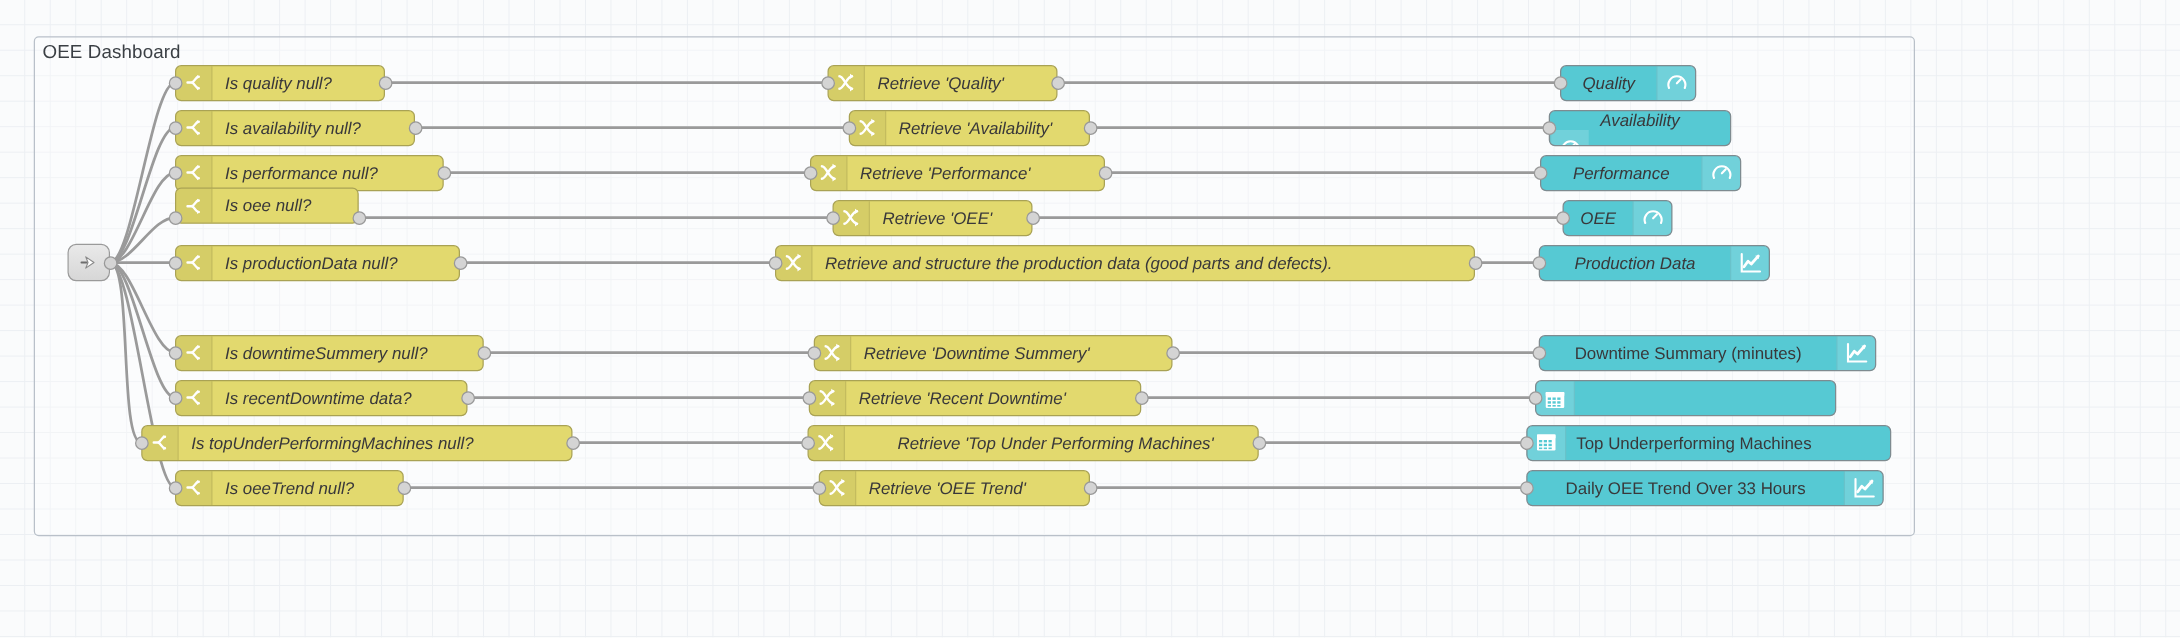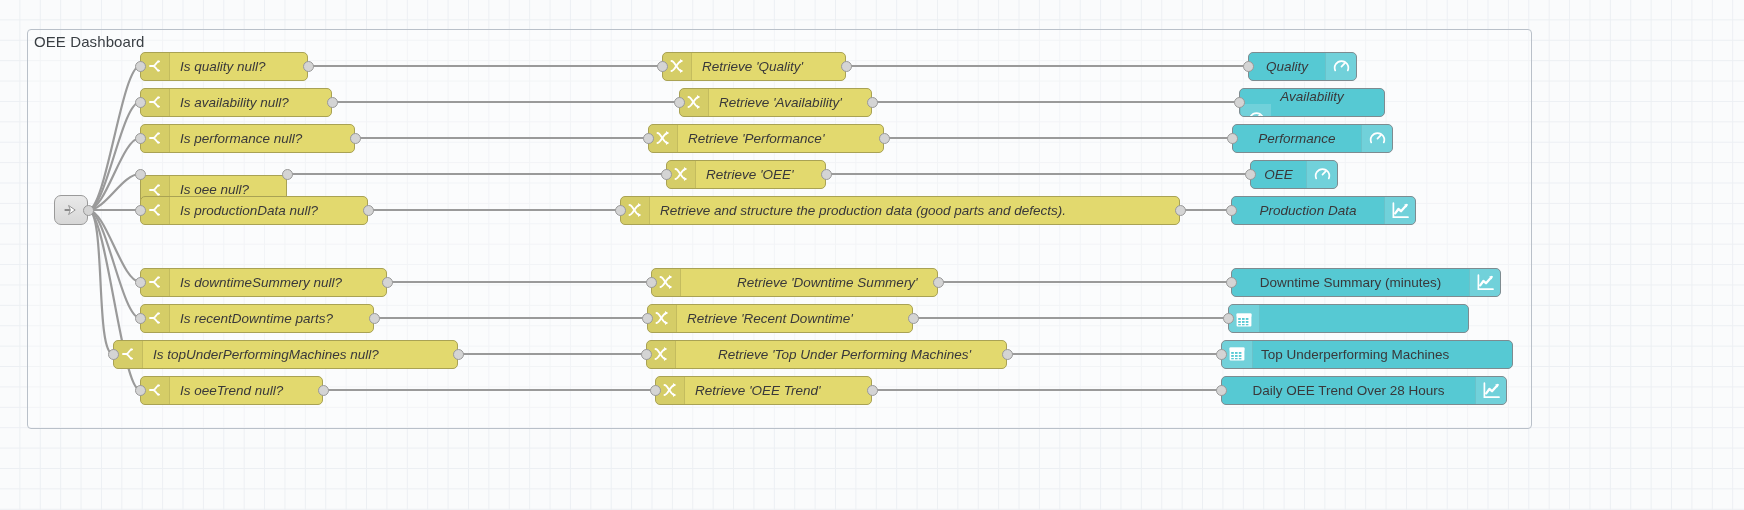--- a/index.html
+++ b/index.html
@@ -236,21 +236,21 @@
       <div class="node teal" style="left: 1232px; top: 123.5px; width: 161px;">
         <span class="label italic ">Performance</span>
         <span class="iconbox right">
           <svg class="ico" width="17" height="17" viewBox="0 0 17 17">
       <path d="M2.2 12.4 A6.8 6.8 0 1 1 14.8 12.4" stroke="#ffffff" stroke-width="1.7" fill="none" stroke-linecap="round"></path>
       <path d="M8.5 8.6 L11.6 5.4" stroke="#ffffff" stroke-width="1.7" fill="none" stroke-linecap="round"></path>
     </svg>
         </span>
       </div>
       <div class="port" style="left: 1226.5px; top: 132.5px;"></div>
-      <div class="node yellow" style="left: 140px; top: 175px; width: 147px;">
+      <div class="node yellow" style="left: 140px; top: 150px; width: 147px;">
         <span class="iconbox">
           <svg class="ico" width="16" height="16" viewBox="0 0 16 16">
       <path d="M3 8 H6 M6 8 C9 8 9 3.4 12 3.4 M6 8 C9 8 9 12.6 12 12.6" stroke="#ffffff" stroke-width="1.9" fill="none" stroke-linecap="round"></path>
       <path d="M10.6 1.9 L12.9 3.4 L10.6 4.9 Z" fill="#ffffff"></path>
       <path d="M10.6 11.1 L12.9 12.6 L10.6 14.1 Z" fill="#ffffff"></path>
     </svg>
         </span>
         <span class="label">Is oee null?</span>
       </div>
       <div class="port" style="left: 134.5px; top: 168.5px;"></div>
@@ -319,21 +319,21 @@
           <svg class="ico" width="16" height="16" viewBox="0 0 16 16">
       <path d="M3 8 H6 M6 8 C9 8 9 3.4 12 3.4 M6 8 C9 8 9 12.6 12 12.6" stroke="#ffffff" stroke-width="1.9" fill="none" stroke-linecap="round"></path>
       <path d="M10.6 1.9 L12.9 3.4 L10.6 4.9 Z" fill="#ffffff"></path>
       <path d="M10.6 11.1 L12.9 12.6 L10.6 14.1 Z" fill="#ffffff"></path>
     </svg>
         </span>
         <span class="label">Is downtimeSummery null?</span>
       </div>
       <div class="port" style="left: 134.5px; top: 276.5px;"></div>
       <div class="port" style="left: 381.5px; top: 276.5px;"></div>
-      <div class="node yellow" style="left: 651px; top: 267.5px; width: 287px; gap: 46px;">
+      <div class="node yellow" style="left: 651px; top: 267.5px; width: 287px;">
         <span class="iconbox">
           <svg class="ico" width="16" height="16" viewBox="0 0 16 16">
       <path d="M2.5 3 C6 3 8.5 13 12.6 13" stroke="#ffffff" stroke-width="1.9" fill="none" stroke-linecap="round"></path>
       <path d="M2.5 13 C6 13 8.5 3 12.6 3" stroke="#ffffff" stroke-width="1.9" fill="none" stroke-linecap="round"></path>
       <path d="M11.0 0.9 L13.8 3 L11.0 5.1 Z" fill="#ffffff"></path>
       <path d="M11.0 10.9 L13.8 13 L11.0 15.1 Z" fill="#ffffff"></path>
     </svg>
         </span>
         <span class="label">Retrieve 'Downtime Summery'</span>
       </div>
@@ -351,21 +351,21 @@
       </div>
       <div class="port" style="left: 1225.5px; top: 276.5px;"></div>
       <div class="node yellow" style="left: 140px; top: 303.5px; width: 234px;">
         <span class="iconbox">
           <svg class="ico" width="16" height="16" viewBox="0 0 16 16">
       <path d="M3 8 H6 M6 8 C9 8 9 3.4 12 3.4 M6 8 C9 8 9 12.6 12 12.6" stroke="#ffffff" stroke-width="1.9" fill="none" stroke-linecap="round"></path>
       <path d="M10.6 1.9 L12.9 3.4 L10.6 4.9 Z" fill="#ffffff"></path>
       <path d="M10.6 11.1 L12.9 12.6 L10.6 14.1 Z" fill="#ffffff"></path>
     </svg>
         </span>
-        <span class="label">Is recentDowntime parts?</span>
+        <span class="label">Is recentDowntime data?</span>
       </div>
       <div class="port" style="left: 134.5px; top: 312.5px;"></div>
       <div class="port" style="left: 368.5px; top: 312.5px;"></div>
       <div class="node yellow" style="left: 647px; top: 303.5px; width: 266px;">
         <span class="iconbox">
           <svg class="ico" width="16" height="16" viewBox="0 0 16 16">
       <path d="M2.5 3 C6 3 8.5 13 12.6 13" stroke="#ffffff" stroke-width="1.9" fill="none" stroke-linecap="round"></path>
       <path d="M2.5 13 C6 13 8.5 3 12.6 3" stroke="#ffffff" stroke-width="1.9" fill="none" stroke-linecap="round"></path>
       <path d="M11.0 0.9 L13.8 3 L11.0 5.1 Z" fill="#ffffff"></path>
       <path d="M11.0 10.9 L13.8 13 L11.0 15.1 Z" fill="#ffffff"></path>
@@ -461,21 +461,21 @@
       <path d="M2.5 13 C6 13 8.5 3 12.6 3" stroke="#ffffff" stroke-width="1.9" fill="none" stroke-linecap="round"></path>
       <path d="M11.0 0.9 L13.8 3 L11.0 5.1 Z" fill="#ffffff"></path>
       <path d="M11.0 10.9 L13.8 13 L11.0 15.1 Z" fill="#ffffff"></path>
     </svg>
         </span>
         <span class="label">Retrieve 'OEE Trend'</span>
       </div>
       <div class="port" style="left: 649.5px; top: 384.5px;"></div>
       <div class="port" style="left: 866.5px; top: 384.5px;"></div>
       <div class="node teal" style="left: 1221px; top: 375.5px; width: 286px;">
-        <span class="label  ">Daily OEE Trend Over 28 Hours</span>
+        <span class="label  ">Daily OEE Trend Over 33 Hours</span>
         <span class="iconbox right">
           <svg class="ico" width="19" height="19" viewBox="0 0 19 19">
       <path d="M2.4 2.2 V16.2 H17" stroke="#ffffff" stroke-width="1.7" fill="none" stroke-linecap="round"></path>
       <path d="M4.2 12.4 L7.4 8.0 L10.0 10.2 L15.6 3.9" stroke="#ffffff" stroke-width="2.3" fill="none" stroke-linecap="round" stroke-linejoin="round"></path>
       <path d="M13.1 3.6 L16.4 3.1 L15.9 6.4 Z" fill="#ffffff"></path>
     </svg>
         </span>
       </div>
       <div class="port" style="left: 1215.5px; top: 384.5px;"></div>
     </div>

